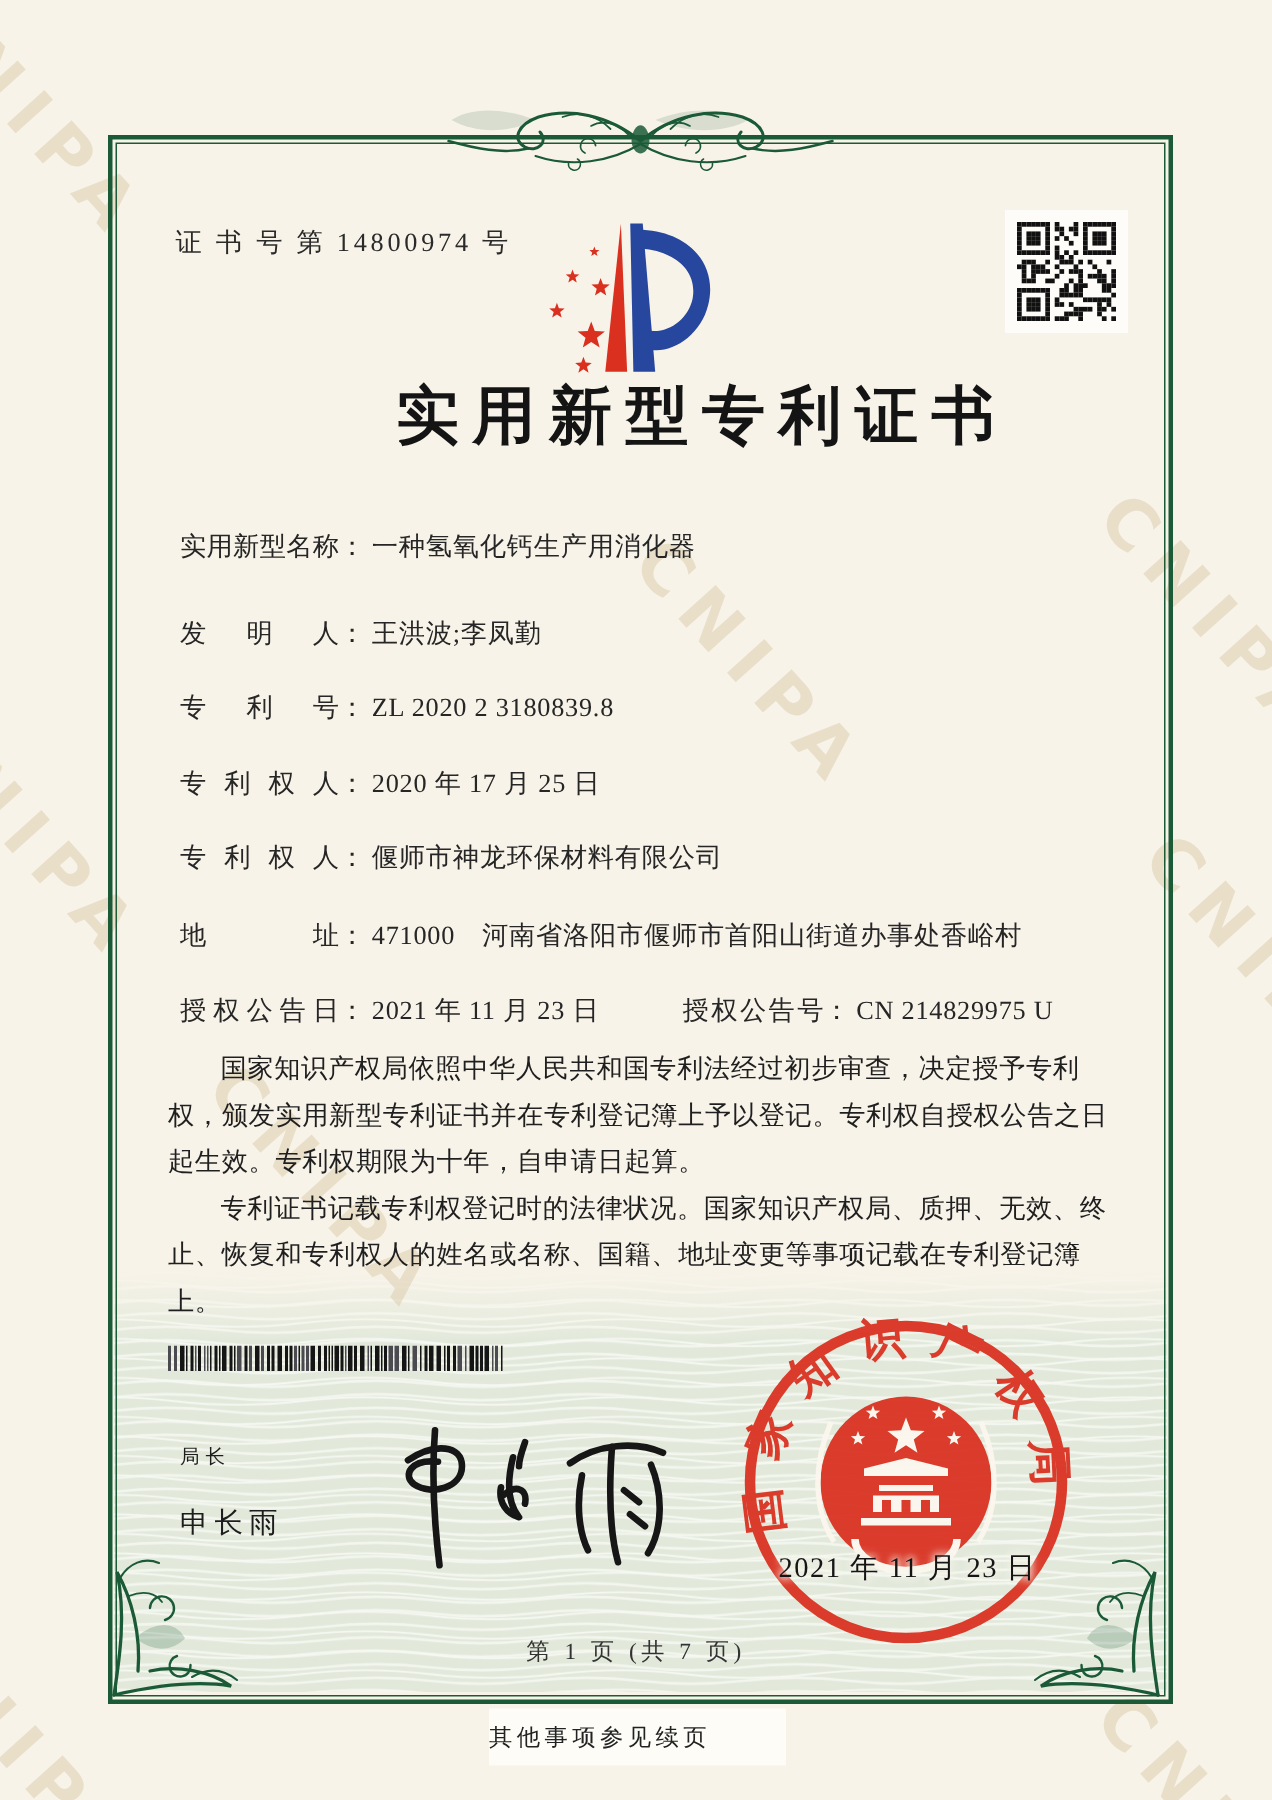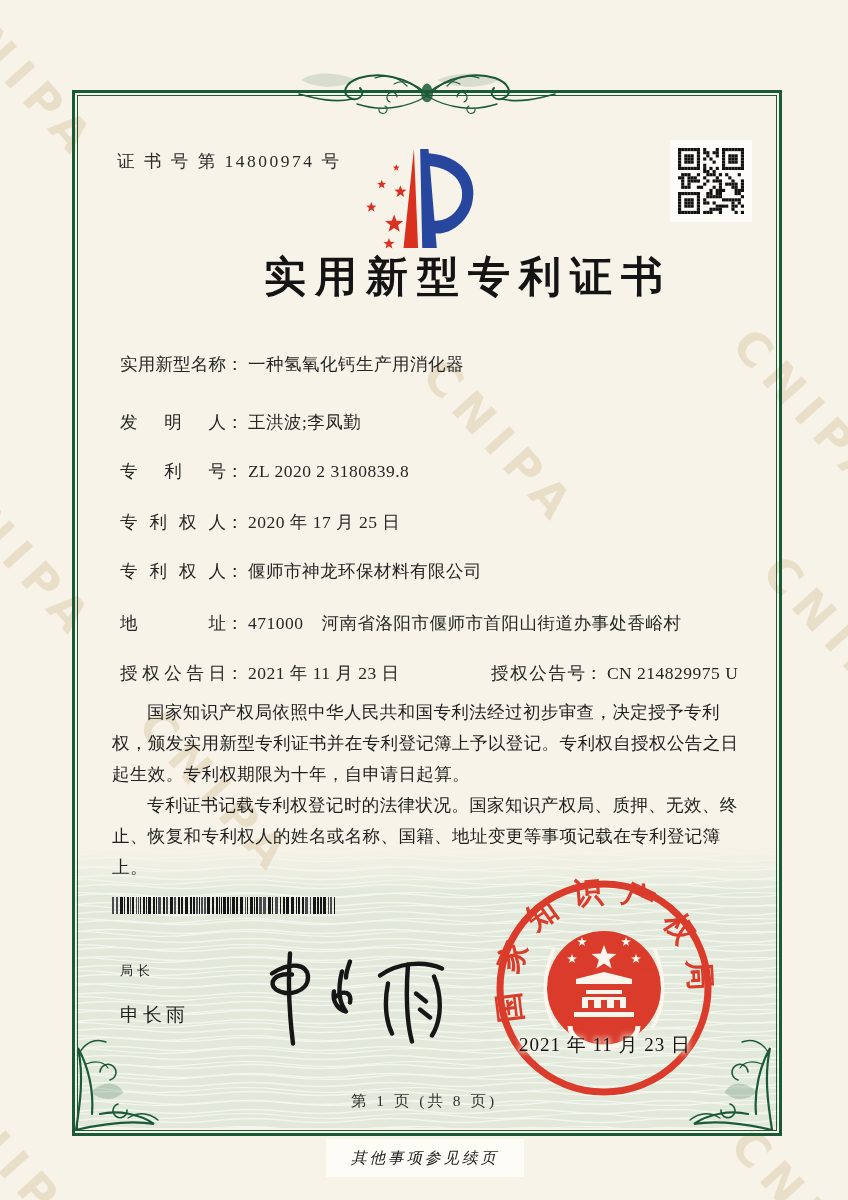--- a/index.html
+++ b/index.html
@@ -57,21 +57,21 @@
 
   .seal{position:absolute;left:492px;top:876px;width:224px;height:224px;mix-blend-mode:multiply;opacity:.94;}
   .seal-date{position:absolute;left:495px;top:1032px;width:220px;text-align:center;z-index:6;
       font-size:19px;letter-spacing:1px;color:#151515;
       text-shadow:0 0 5px #f3f0e6,0 0 5px #f3f0e6,0 0 8px #f3f0e6;}
 
   .page-num{position:absolute;left:72px;top:1091px;width:704px;text-align:center;
       font-size:15.5px;letter-spacing:3px;color:#333;z-index:5;}
 
   .note-box{position:absolute;left:326px;top:1139px;width:198px;height:38px;background:#fdfcf6;
-      display:flex;align-items:center;justify-content:center;z-index:5;font-style:italic;}
+      display:flex;align-items:center;z-index:5;}
   .note-box span{font-size:15.5px;letter-spacing:3px;color:#222;}
 </style>
 </head>
 <body>
 
 <div class="page">
 
   <svg class="waves" width="702" height="282">
     <defs>
       <pattern id="wv" width="140" height="9" patternUnits="userSpaceOnUse">
@@ -401,21 +401,21 @@
       <span class="val">偃师市神龙环保材料有限公司</span>
     </div>
     <div class="row" style="top:611px;">
       <span class="lbl">地址</span><span>：</span>
       <span class="val">471000　河南省洛阳市偃师市首阳山街道办事处香峪村</span>
     </div>
     <div class="row" style="top:661px;">
       <span class="lbl">授权公告日</span><span>：</span>
       <span class="val">2021 年 11 月 23 日</span>
     </div>
-    <div class="row2" style="top:661px;margin-left:36px;">
+    <div class="row2" style="top:661px;">
       <span class="lbl2">授权公告号</span><span>：</span>
       <span class="val">CN 214829975 U</span>
     </div>
 
     <div class="body-text">
       <p>国家知识产权局依照中华人民共和国专利法经过初步审查，决定授予专利权，颁发实用新型专利证书并在专利登记簿上予以登记。专利权自授权公告之日起生效。专利权期限为十年，自申请日起算。</p>
       <p>专利证书记载专利权登记时的法律状况。国家知识产权局、质押、无效、终止、恢复和专利权人的姓名或名称、国籍、地址变更等事项记载在专利登记簿上。</p>
     </div>
 
     <svg class="barcode" id="bc" viewBox="0 0 226 17">
@@ -531,20 +531,20 @@
         <g fill="#d9301f">
           <rect x="96" y="124" width="6" height="8"></rect>
           <rect x="109" y="124" width="6" height="8"></rect>
           <rect x="122" y="124" width="6" height="8"></rect>
         </g>
         <path d="M78,150 a34,21 0 0 0 68,0" stroke="#fbf7ee" stroke-width="5" fill="none"></path>
       </g>
     </svg>
     <div class="seal-date">2021 年 11 月 23 日</div>
 
-    <div class="page-num">第 1 页 (共 8 页)</div>
+    <div class="page-num">第 1 页 (共 7 页)</div>
   </div>
 
   <div class="note-box">
     <span>其他事项参见续页</span>
   </div>
 
 </div>
 
 </body></html>

